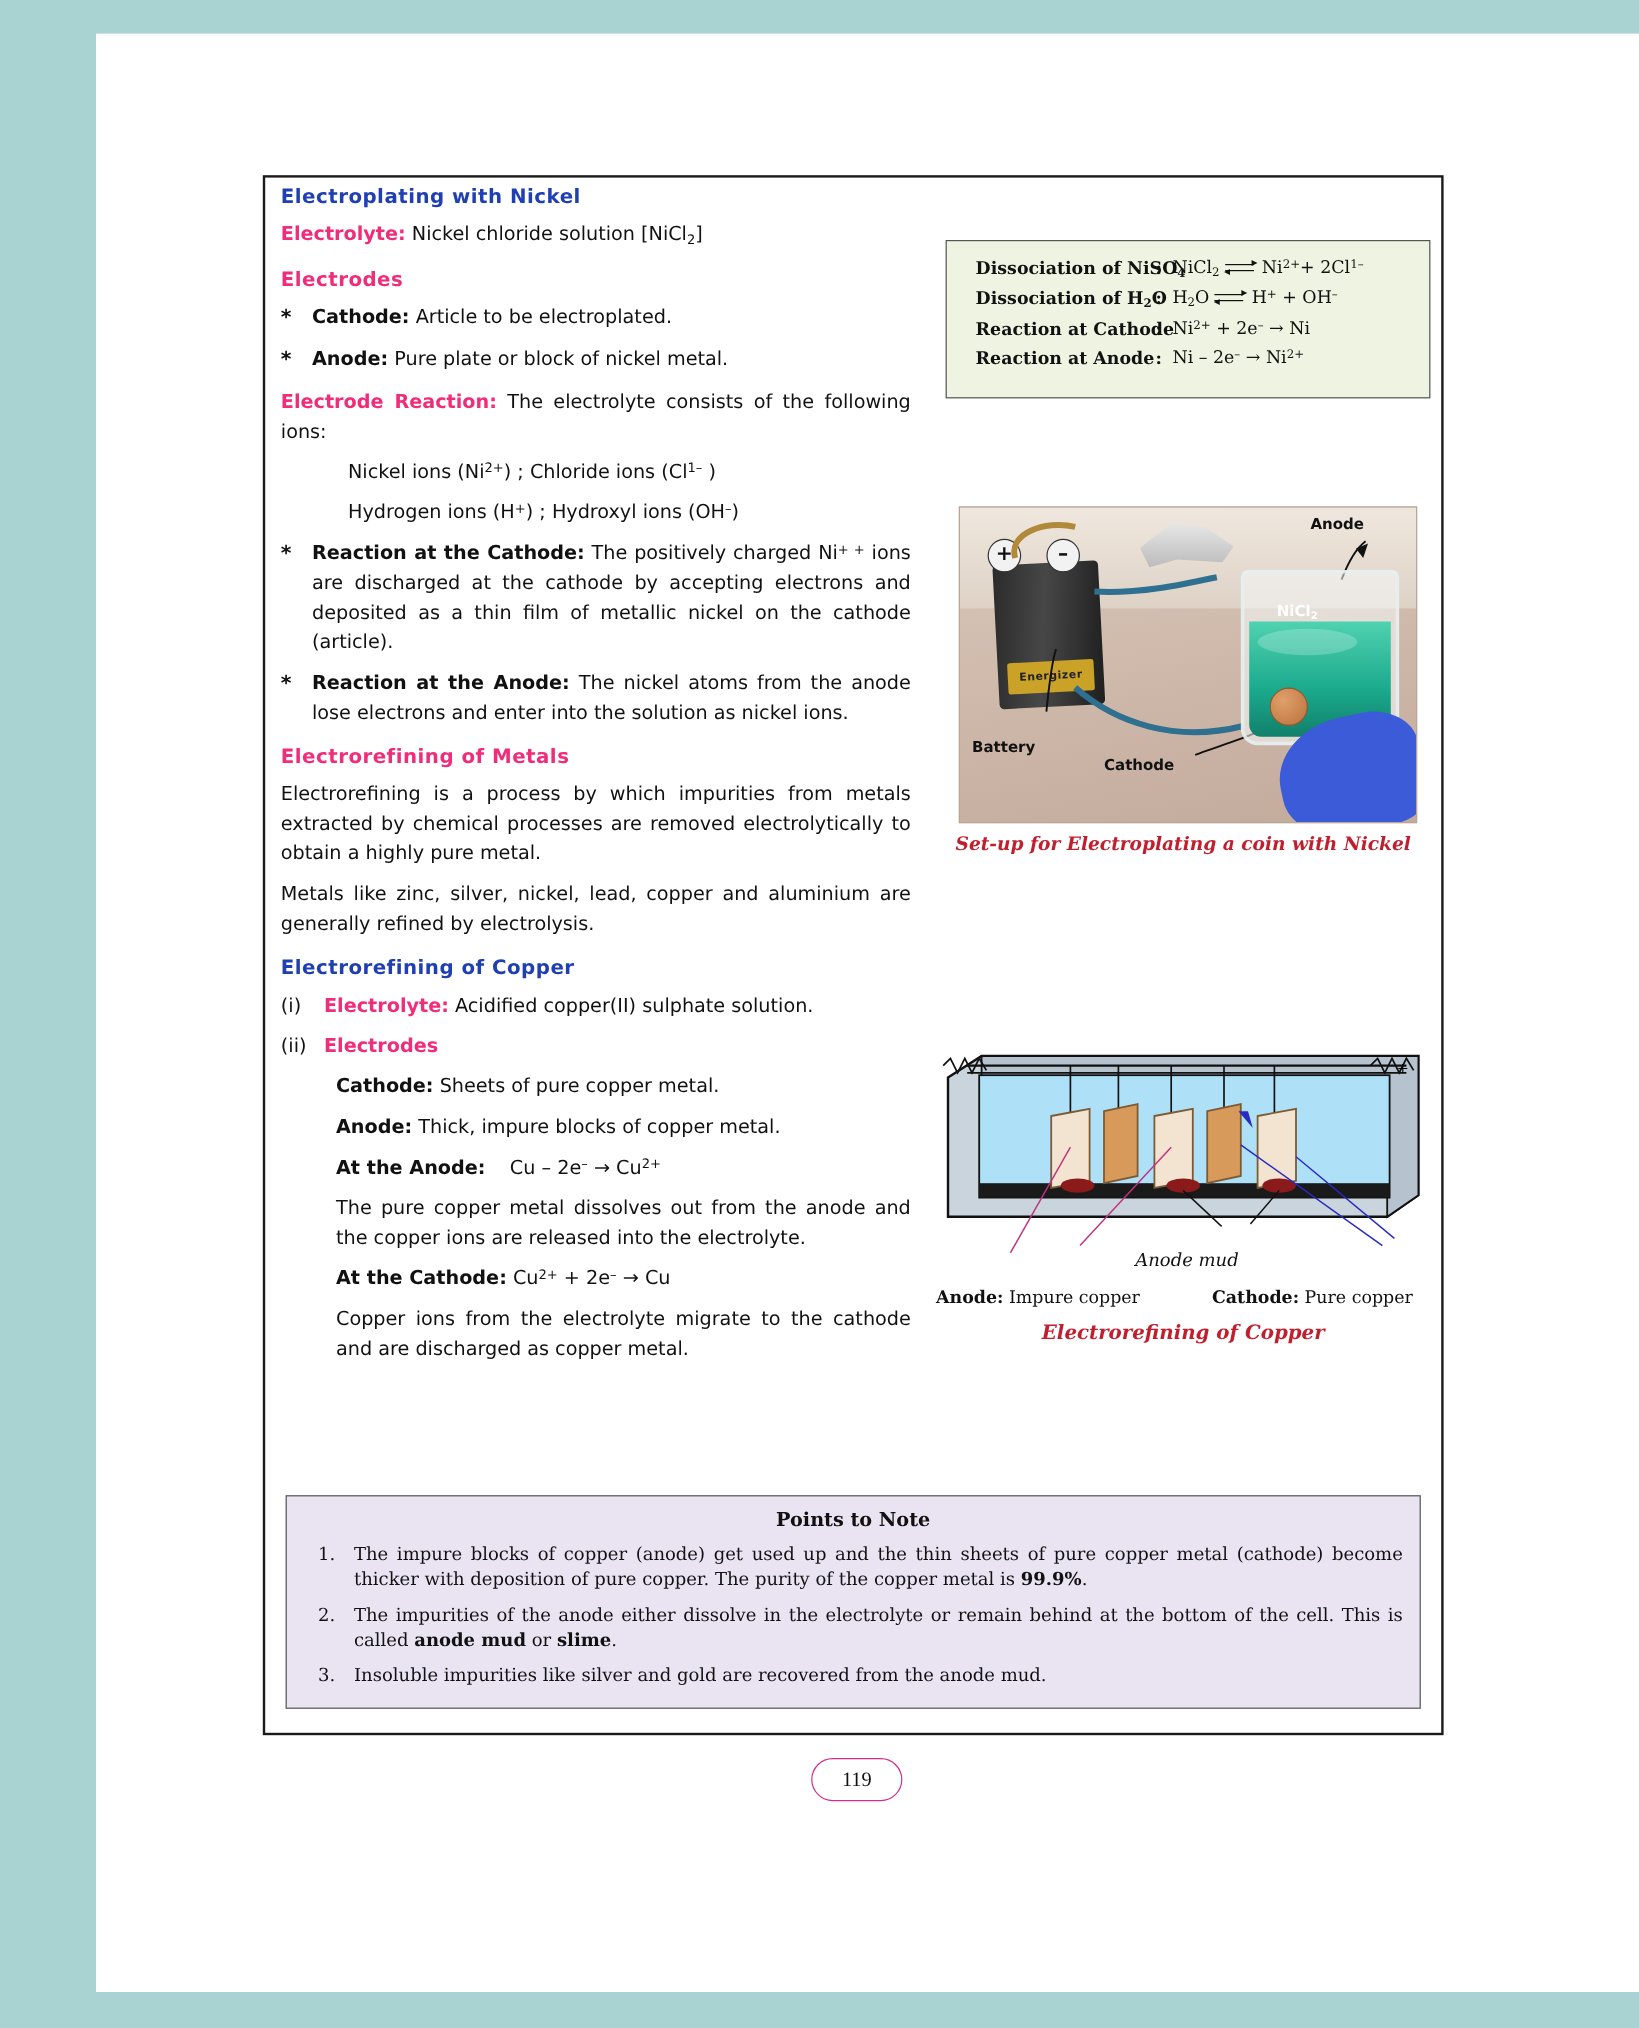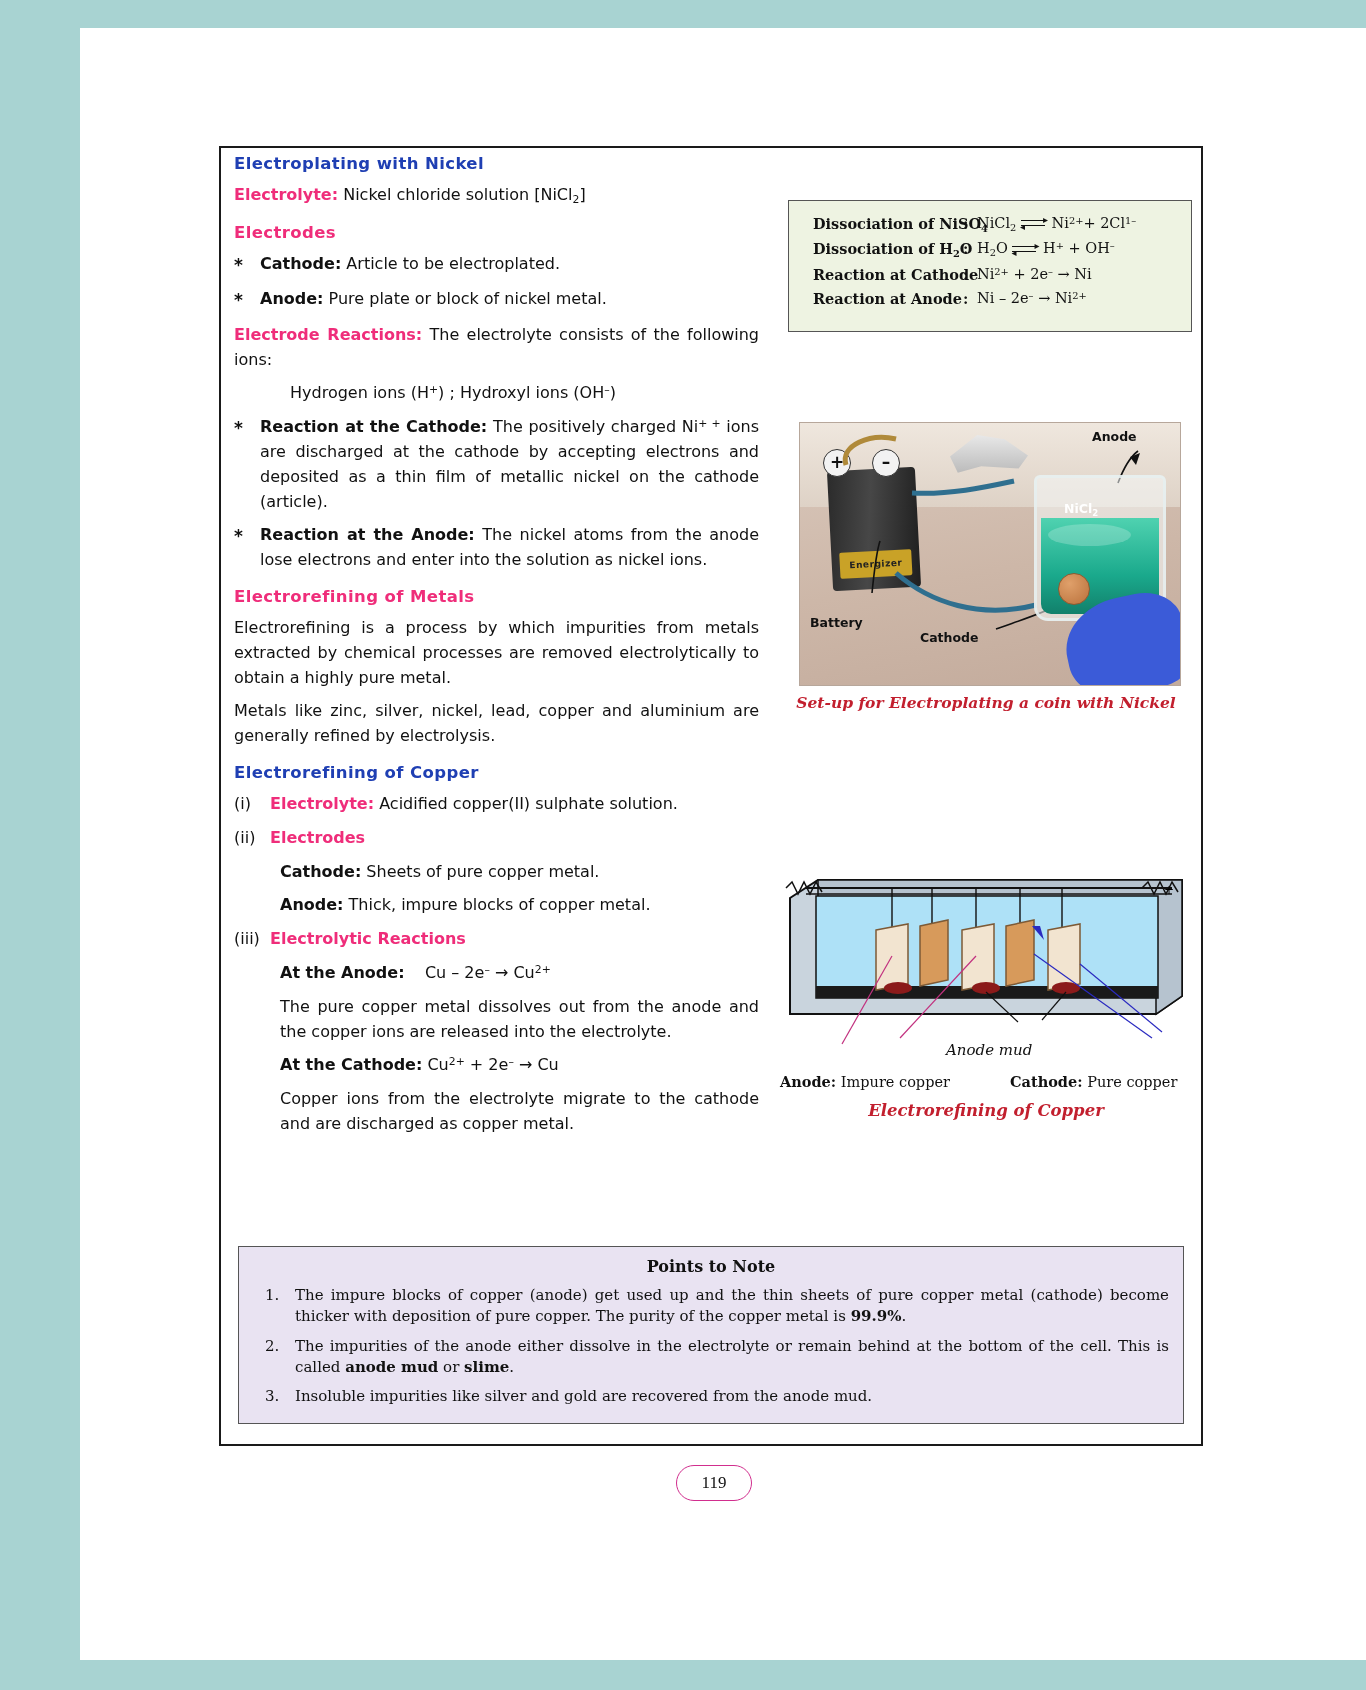--- a/index.html
+++ b/index.html
@@ -198,23 +198,26 @@
       </div>
 
       <div class="bullet-row">
         <div class="bullet-star">*</div>
         <div class="bullet-body">
           <b>Anode:</b><span> Pure plate or block of nickel metal.</span>
         </div>
       </div>
 
       <div class="para">
-        <span class="lbl-pink">Electrode Reactions:</span><span> The electrolyte consists of the following ions:</span>
-      </div>
-
+        <span class="lbl-pink">Electrode Reaction:</span><span> The electrolyte consists of the following ions:</span>
+      </div>
+
+      <div class="para indent2">
+        <span>Nickel ions  (Ni</span><sup>2+</sup><span>)    ; Chloride ions  (Cl</span><sup>1–</sup><span> )</span>
+      </div>
 
       <div class="para indent2">
         <span>Hydrogen ions  (H</span><sup>+</sup><span>) ; Hydroxyl ions  (OH</span><sup>–</sup><span>)</span>
       </div>
 
       <div class="bullet-row">
         <div class="bullet-star">*</div>
         <div class="bullet-body">
           <b>Reaction at the Cathode:</b><span> The positively charged Ni</span><sup>+ +</sup><span> ions are discharged at the cathode by accepting electrons and deposited as a thin film of metallic nickel on the cathode (article).</span>
         </div>
@@ -250,26 +253,20 @@
       </div>
 
       <div class="para indent">
         <b>Cathode:</b><span> Sheets of pure copper metal.</span>
       </div>
 
       <div class="para indent">
         <b>Anode:</b><span> Thick, impure blocks of copper metal.</span>
       </div>
 
-      <div class="num-row">
-        <div class="num-mark">(iii)</div>
-        <div class="num-body">
-          <span class="lbl-pink"><b>Electrolytic Reactions</b></span>
-        </div>
-      </div>
 
       <div class="para indent">
         <b>At the Anode:</b>&nbsp;&nbsp;&nbsp;&nbsp;<span>Cu   –   2e</span><sup>–</sup><span>  →   Cu</span><sup>2+</sup>
       </div>
 
       <div class="para indent">The pure copper metal dissolves out from the anode and the copper ions are released into the electrolyte.</div>
 
       <div class="para indent">
         <b>At the Cathode:</b>&nbsp;<span>Cu</span><sup>2+</sup><span> +  2e</span><sup>–</sup><span>   →   Cu</span>
       </div>

